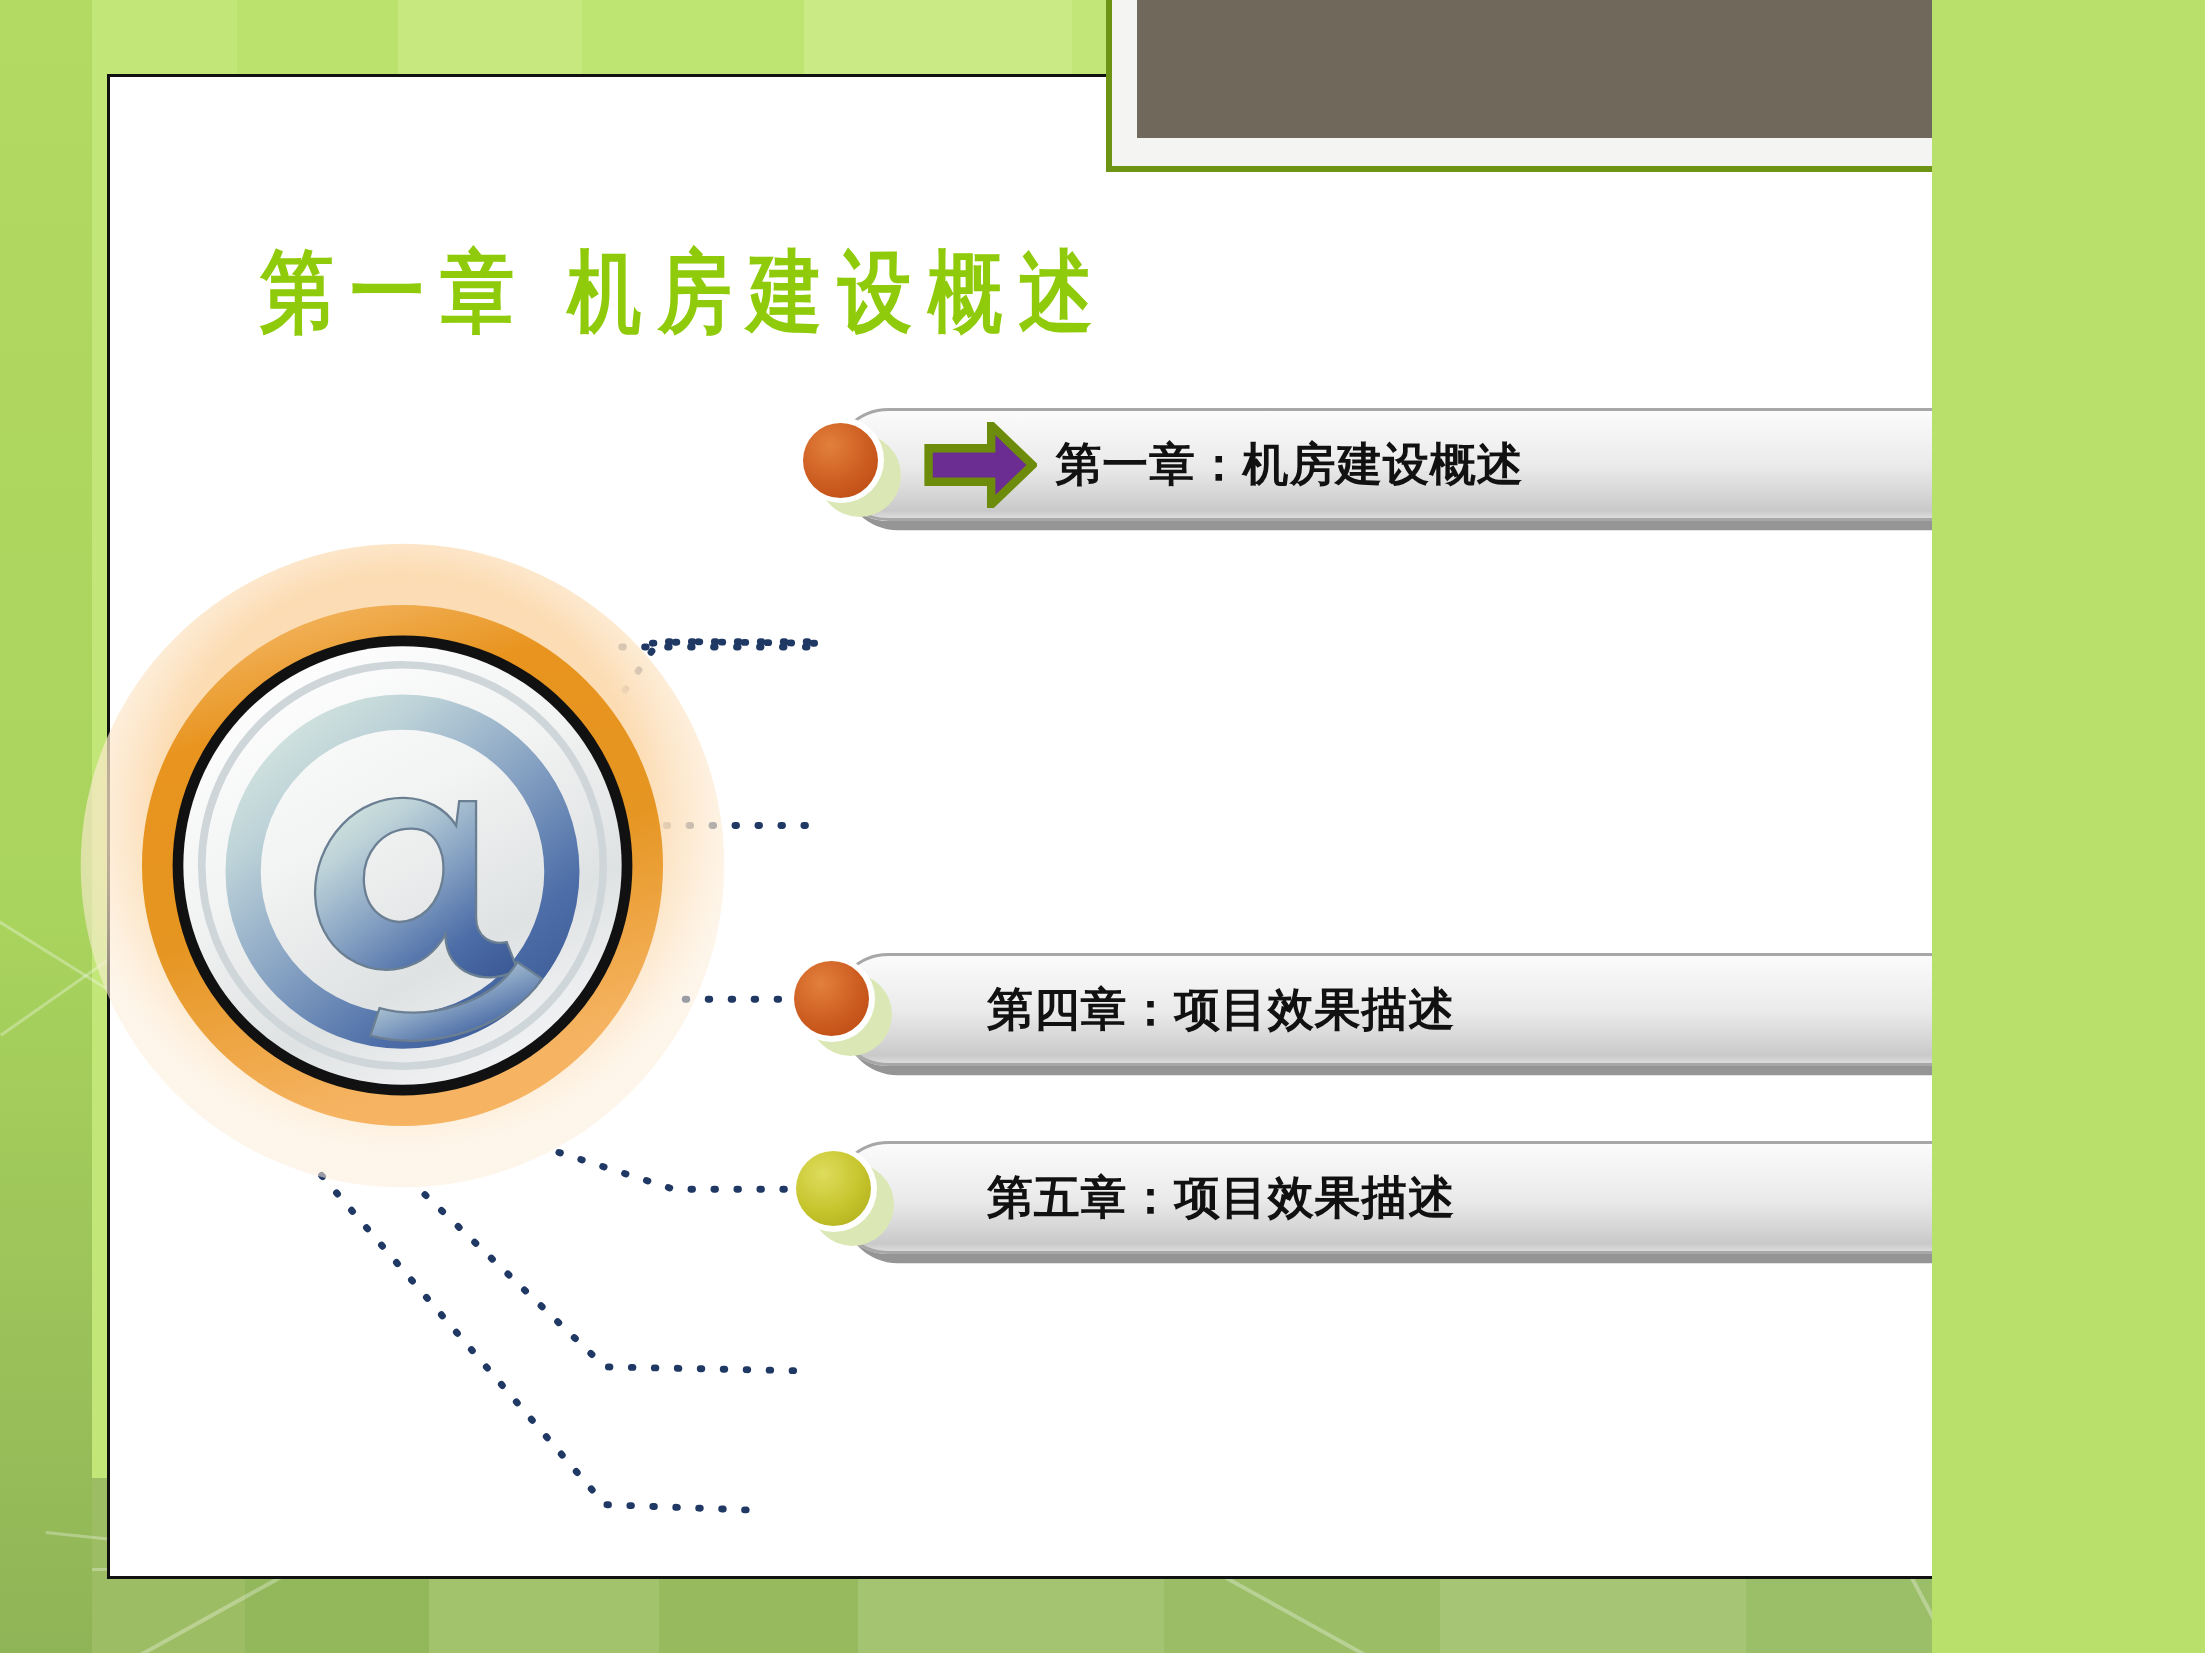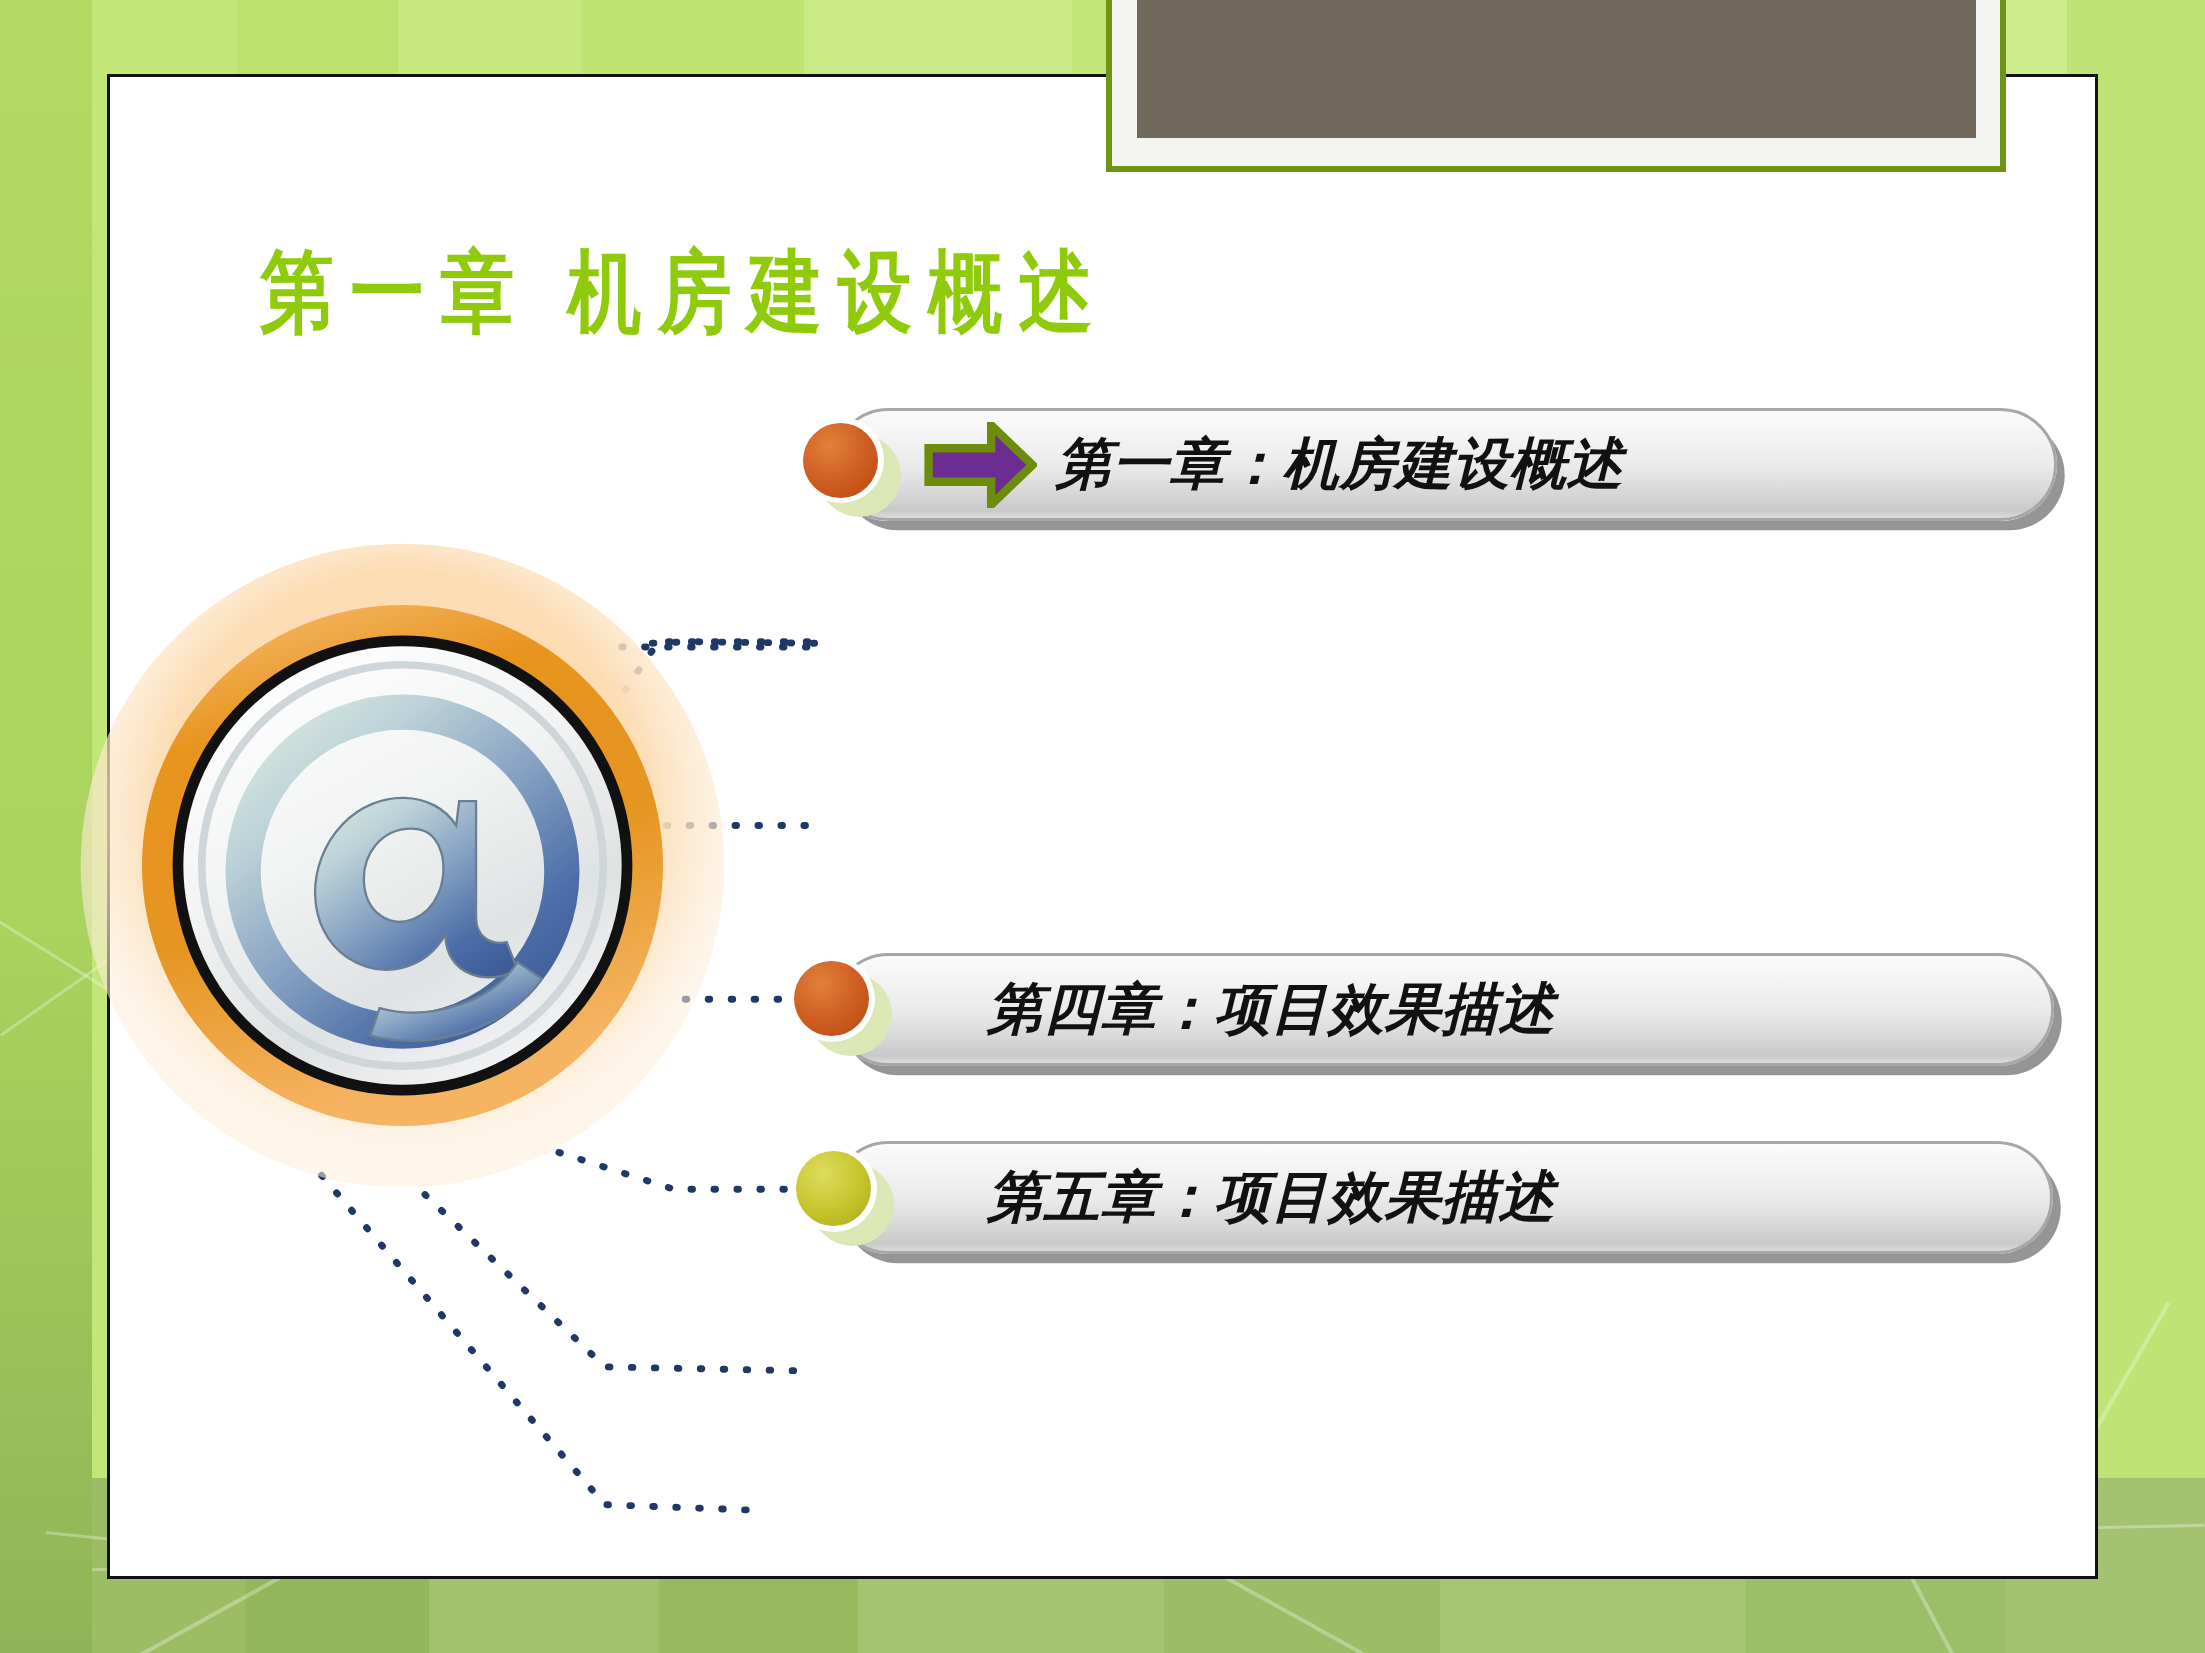--- a/index.html
+++ b/index.html
@@ -1,21 +1,21 @@
 <!DOCTYPE html>
 <html style="font-size:12.3px"><head>
 <meta charset="utf-8">
 <style>
   html,body{margin:0;padding:0;}
   body{
     width:2205px;height:1654px;overflow:hidden;
     font-family:"Liberation Sans","DejaVu Sans",sans-serif;
     background:#b9e06a;
   }
-  .slide{position:relative;width:2205px;height:1654px;overflow:hidden;}
+  .slide{position:relative;width:1932px;height:1654px;overflow:hidden;}
 
   
   .bg-green{
     position:absolute;inset:0;
     background:
       linear-gradient(90deg,
         #b0d95f 0px,  #b0d95f 92px,
         #c2e678 92px,#c2e678 237px,
         #bbe26d 237px,#bbe26d 398px,
         #c6e87f 398px,#c6e87f 582px,
@@ -85,24 +85,23 @@
   .row{position:absolute;display:flex;align-items:center;}
 
   .pill{
     position:relative;height:113px;border-radius:61px;
     border:3.1px solid #a7a7a7;box-sizing:border-box;
     background:linear-gradient(180deg,#fbfbfb 0%,#f4f4f4 22%,#eaeaea 52%,#d6d6d6 78%,#c9c9c9 93%,#dcdcdc 100%);
     box-shadow:9.2px 10.7px 0 -1.5px rgba(130,130,130,.85);
     display:flex;align-items:center;
   }
   .pill-text{
-    font-size:56px;font-weight:700;color:#111;white-space:nowrap;
+    font-size:46px;font-weight:700;color:#111;white-space:nowrap;
     font-family:"Liberation Sans","DejaVu Sans",sans-serif;
     letter-spacing:0.8px;
-    font-style:italic;
   }
 
   .dot-wrap{position:absolute;width:92px;height:92px;z-index:9;}
   .dot-shadow{
     position:absolute;left:20px;top:17px;width:83px;height:83px;border-radius:50%;
     background:#dbe8b5;
   }
   .dot-ring{
     position:absolute;left:0;top:0;width:86px;height:86px;border-radius:50%;
     background:#ffffff;

